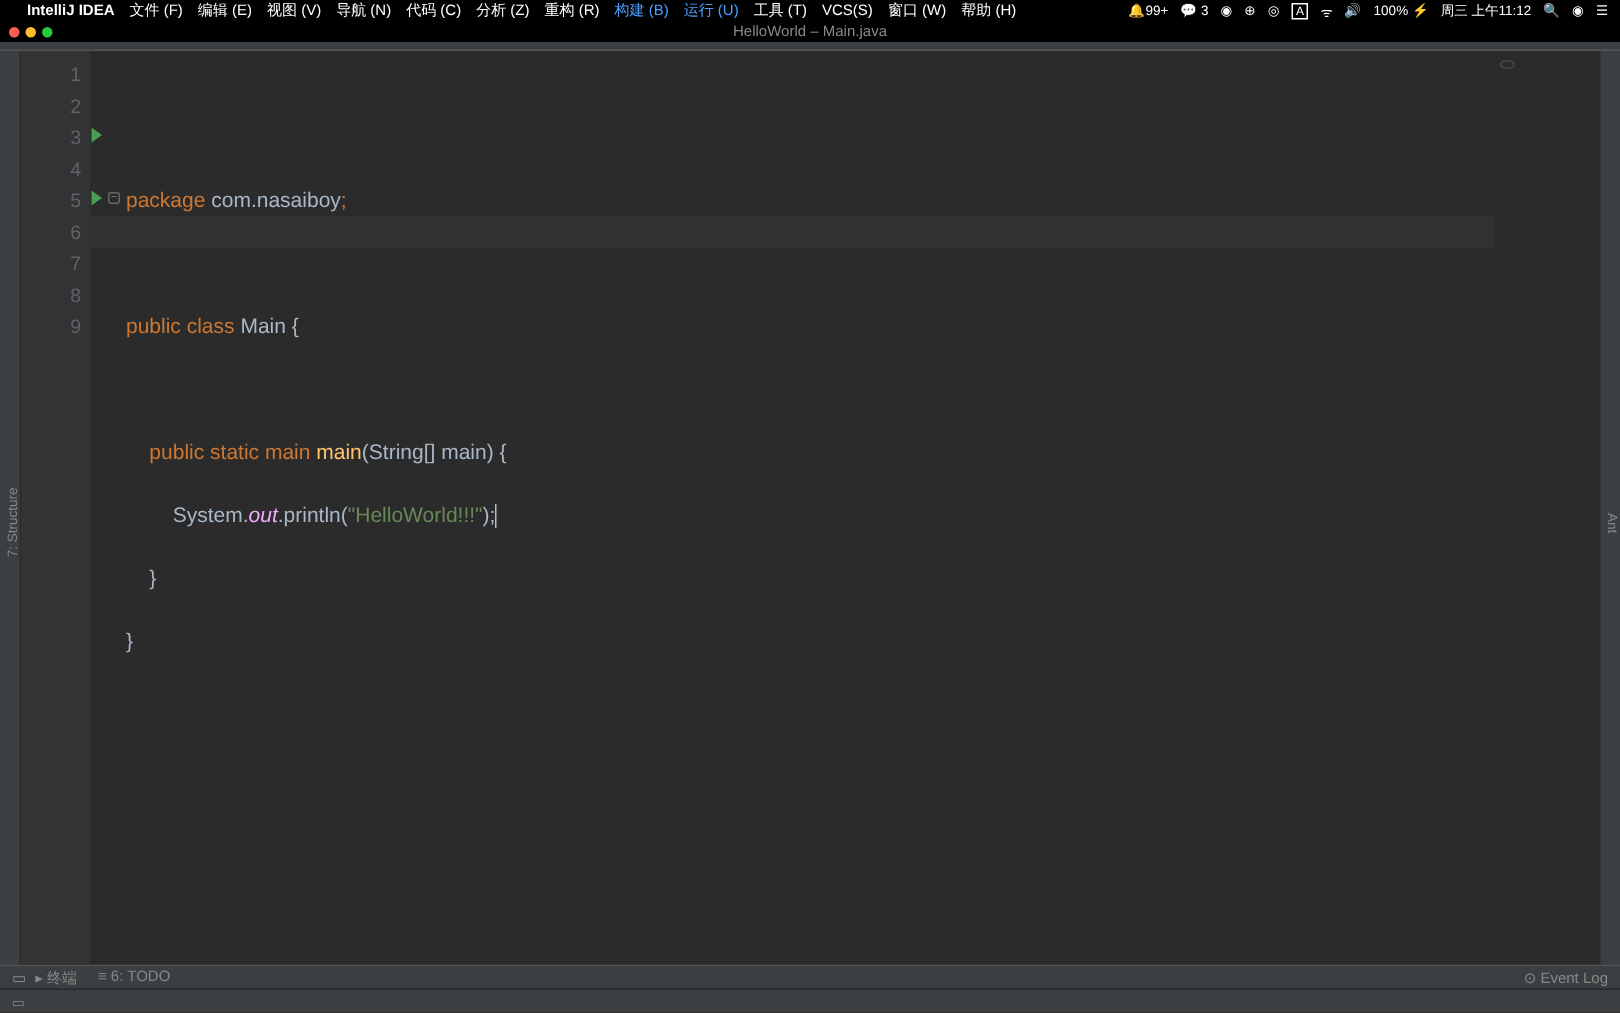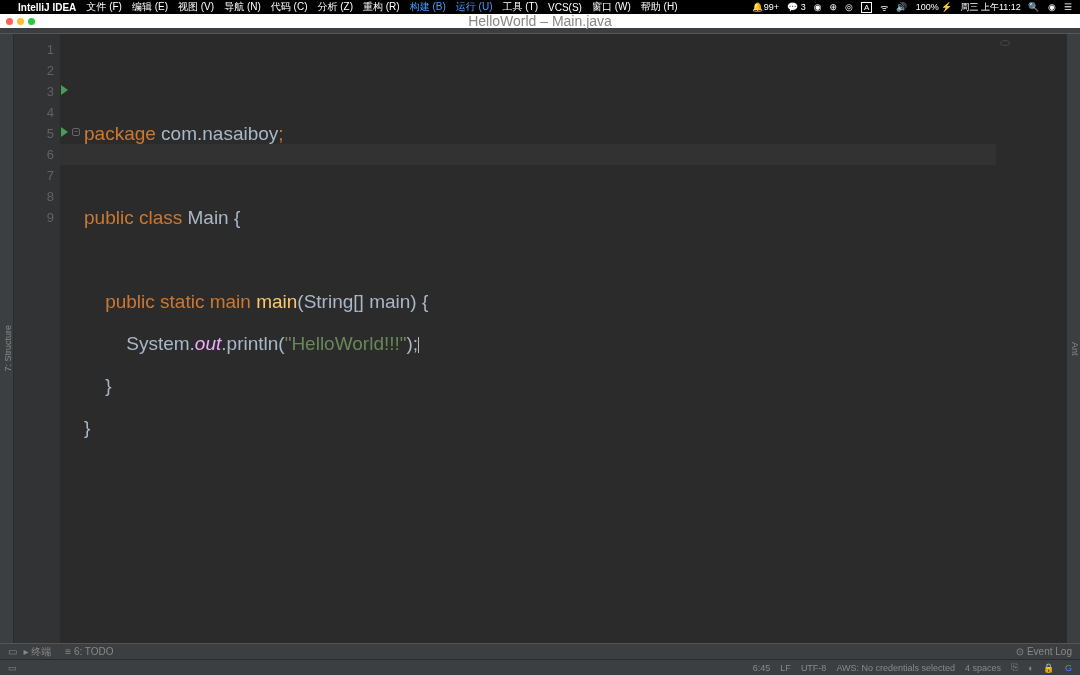--- a/index.html
+++ b/index.html
@@ -3,35 +3,35 @@
 <meta charset="utf-8">
 <style>
 * { margin: 0; padding: 0; box-sizing: border-box; font-family: -apple-system, BlinkMacSystemFont, "Segoe UI", sans-serif; }
 body { width: 1080px; height: 675px; background: #2B2B2B; color: #A9B7C6; overflow: hidden; font-size: 12px; }
 .menubar { height: 14px; background: #000; display: flex; align-items: center; padding: 0 8px; color: #fff; font-size: 10px; gap: 10px; }
 .menubar .apple { font-size: 10px; }
 .menubar .app { font-weight: bold; }
 .menubar .blue { color: #4A9EFF; }
 .menubar .right { margin-left: auto; display: flex; gap: 8px; align-items: center; font-size: 9px; }
 .menubar .right span { white-space: nowrap; text-align: center; }
-.titlebar { height: 14px; background: #ffffff; display: flex; align-items: center; position: relative; font-size: 14px; color: #888; }
+.titlebar { height: 14px; background: #000000; display: flex; align-items: center; position: relative; font-size: 10px; color: #888; }
 .titlebar .dots { display: flex; gap: 4px; padding-left: 6px; }
 .titlebar .dot { width: 7px; height: 7px; border-radius: 50%; }
 .titlebar .r { background: #FF5F56; } .titlebar .y { background: #FFBD2E; } .titlebar .g { background: #27C93F; }
 .titlebar .title { position: absolute; left: 50%; transform: translateX(-50%); }
 .breadcrumb { height: 6px; background: #3C3F41; border-bottom: 1px solid #555; display: flex; align-items: center; padding-left: 10px; font-size: 8px; color: #aaa; }
 .main { display: flex; height: 609px; }
 .left-gutter { width: 14px; background: #3C3F41; display: flex; flex-direction: column; align-items: center; padding-top: 20px; color: #888; font-size: 9px; writing-mode: vertical-rl; gap: 30px; border-right: 1px solid #2B2B2B;}
 .left-gutter .tool { transform: rotate(180deg); cursor: pointer; white-space: nowrap; }
 .editor-area { flex: 1; display: flex; background: #2B2B2B; position: relative; }
 .gutter { width: 46px; background: #313335; color: #606366; font-family: "JetBrains Mono", Consolas, monospace; font-size: 13px; text-align: right; padding: 5px 6px 0 0; line-height: 21px; position: relative; }
 .gutter .ln { height: 21px; position: relative; }
 .gutter .run-icon { position: absolute; right: -14px; top: 4px; width: 0; height: 0; border-left: 7px solid #499C54; border-top: 5px solid transparent; border-bottom: 5px solid transparent; }
 .gutter .fold-icon { position: absolute; right: -14px; top: 5px; width: 8px; height: 8px; border: 1px solid #666; border-radius: 2px; font-size: 7px; line-height: 6px; text-align: center; color: #888; }
-.code { flex: 1; font-family: "JetBrains Mono", Consolas, monospace; font-size: 19px; padding: 5px 0 0 24px; line-height: 21px; white-space: pre; position: relative; }
+.code { flex: 1; font-family: "JetBrains Mono", Consolas, monospace; font-size: 14px; padding: 5px 0 0 24px; line-height: 21px; white-space: pre; position: relative; }
 .code .line { height: 21px; }
 .code .hl { background: #323232; position: absolute; left: 0; right: 70px; height: 21px; z-index: 0; }
 .code .content { position: relative; z-index: 1; }
 .kw { color: #CC7832; }
 .mth { color: #FFC66D; }
 .str { color: #6A8759; }
 .fld { color: #f0abfc; font-style: italic; }
 .pun { color: #CC7832; }
 .norm { color: #A9B7C6; }
 .cursor { border-left: 1px solid #BBB; display: inline-block; height: 16px; vertical-align: middle; }
@@ -143,24 +143,13 @@
   <span style="margin-right:6px">▭</span>
   <span class="item">▸ <span>终端</span></span>
   <span class="item">≡ <span>6: TODO</span></span>
   <div class="right">
     <span>⊙ <span>Event Log</span></span>
   </div>
 </div>
 
 <div class="statusbar">
   <span>▭</span>
-  <div class="right">
-    <span class="item">6:45</span>
-    <span class="item">LF</span>
-    <span class="item">UTF-8</span>
-    <span class="item">AWS: No credentials selected</span>
-    <span class="item">4 spaces</span>
-    <span class="item">⎘</span>
-    <span class="item">◐</span>
-    <span class="item">🔒</span>
-    <span class="item" style="color:#4285F4">G</span>
-  </div>
 </div>
 
 </body></html>

